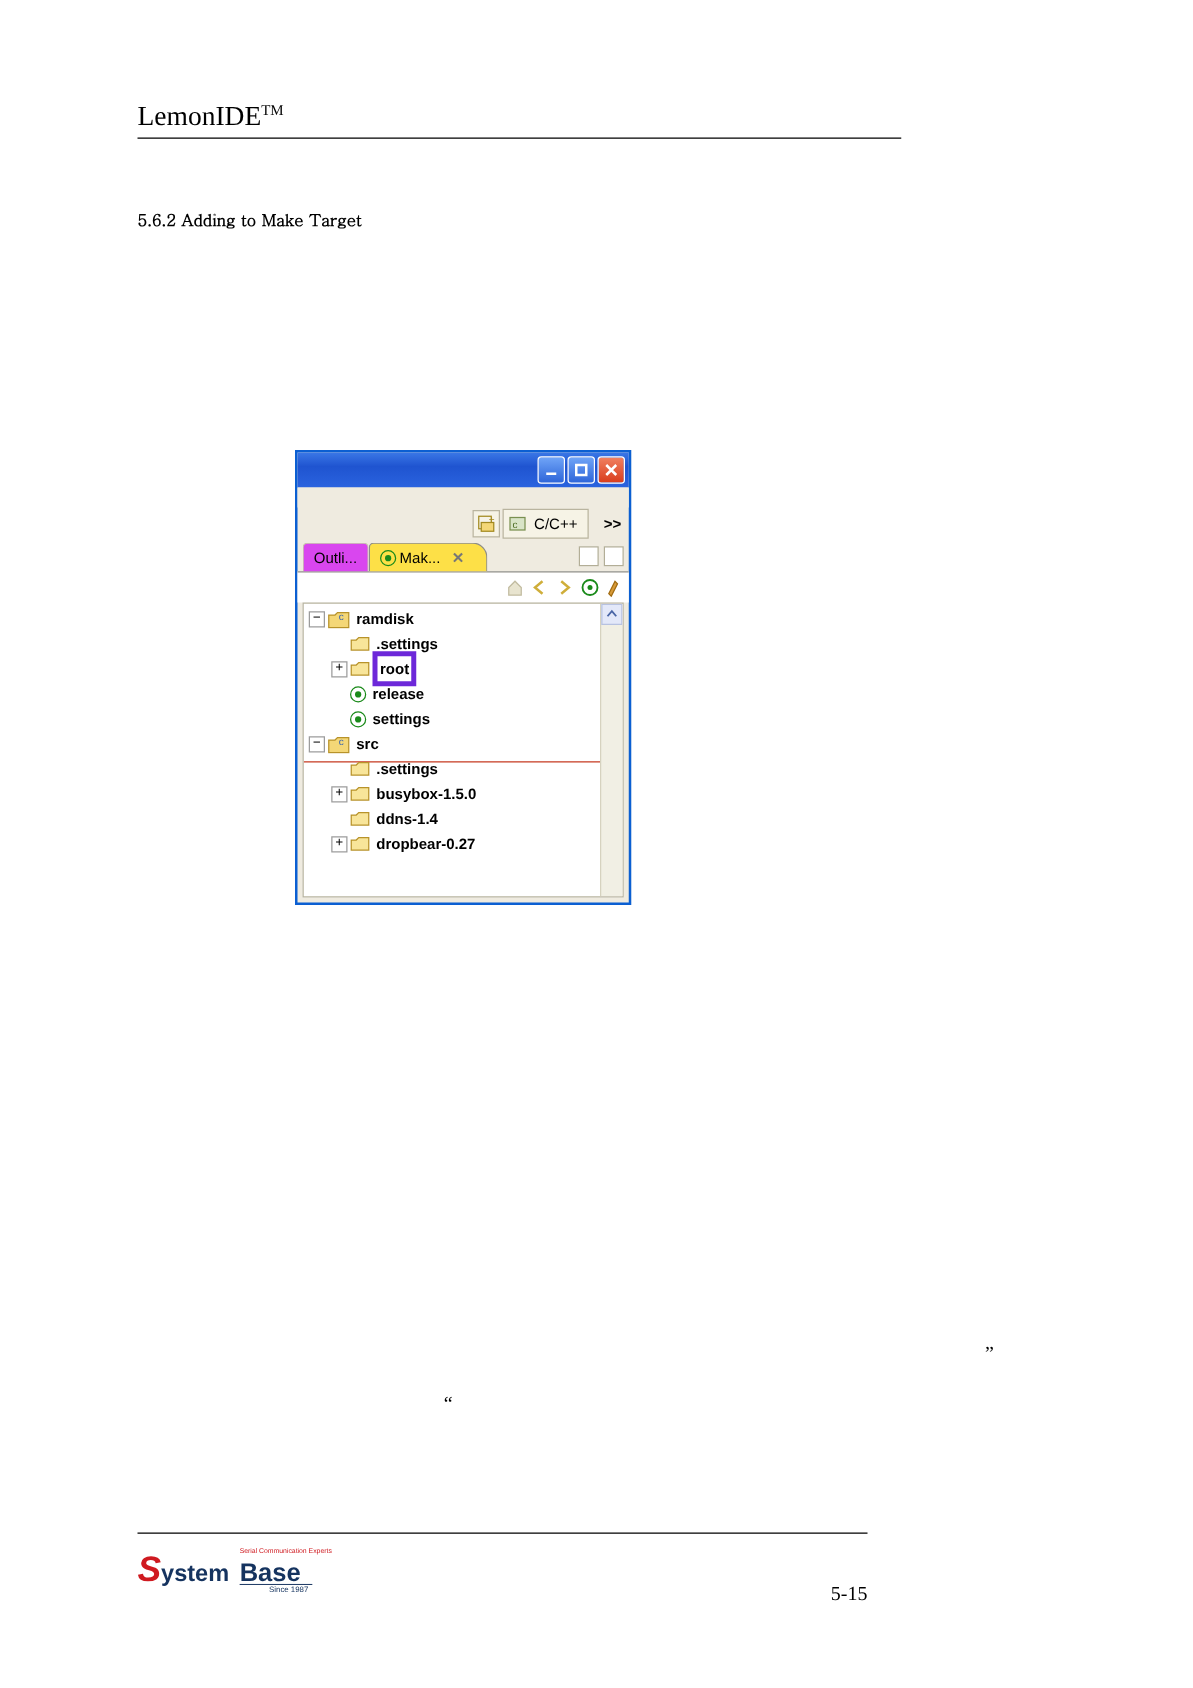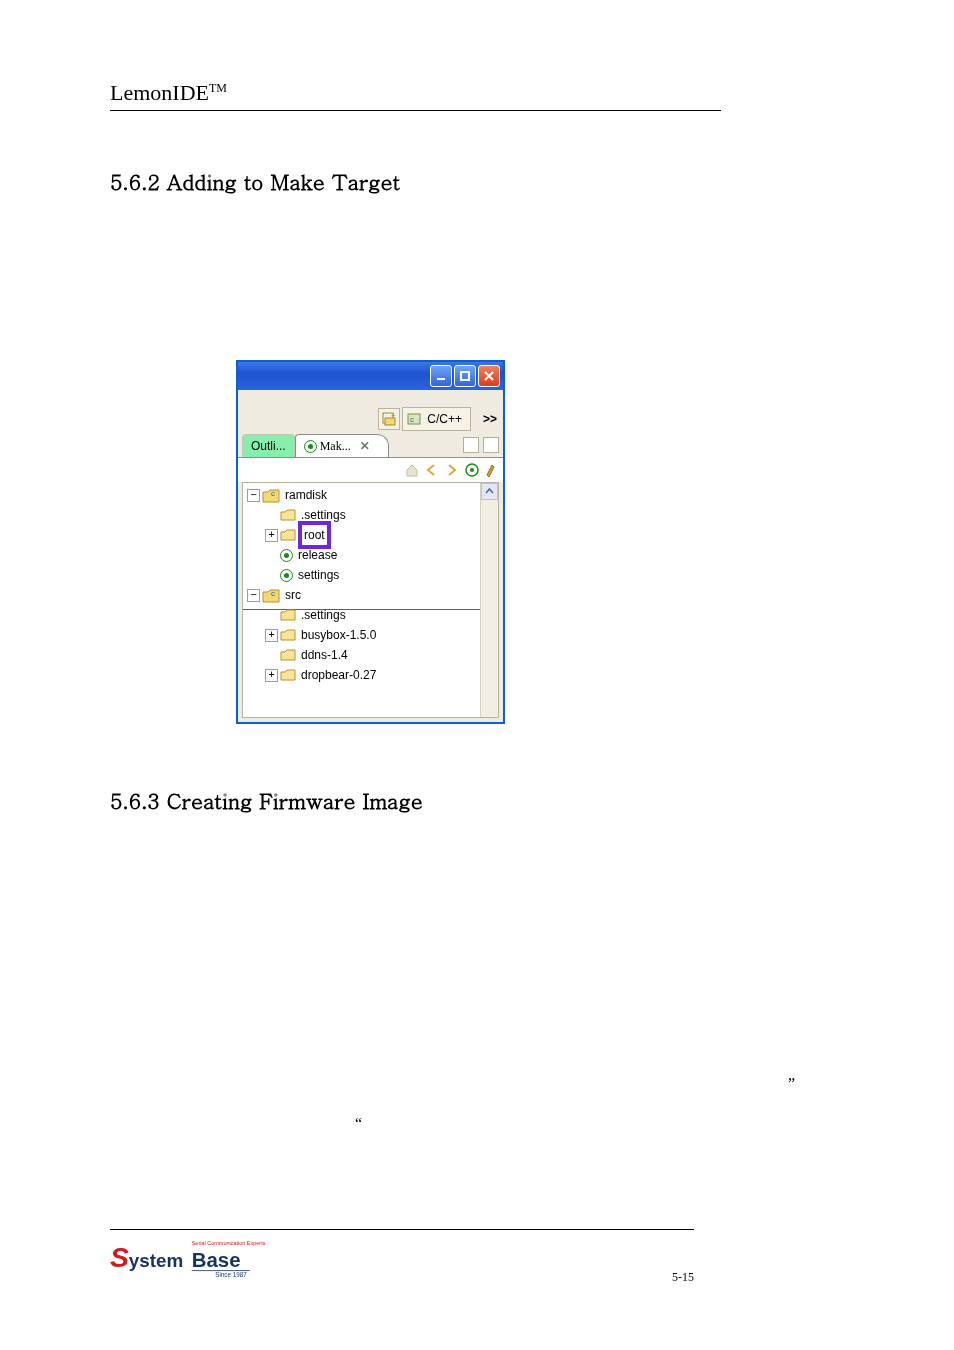--- a/index.html
+++ b/index.html
@@ -20,21 +20,21 @@
     align-items:baseline;
     border-bottom:1.5px solid #000;
     padding-bottom:4px;
   }
   .brand{
     font-size:22px;
     font-family:"Times New Roman", serif;
   }
   .brand sup{font-size:12px;}
   .section-heading{
-    font-size:21px;
+    font-size:13px;
     font-weight:bold;
     margin-top:55px;
     font-family:"Batang","Times New Roman",serif;
   }
   .section-heading.later{margin-top:40px;}
   
   .screenshot{
     position:absolute;
     left:236px;
     top:360px;
@@ -97,32 +97,31 @@
     padding-left:4px;
     position:relative;
   }
   .tab{
     height:22px;
     display:flex;align-items:center;gap:3px;
     padding:0 8px;
     position:relative;
   }
   .tab.inactive{
-    background:#86efac;
+    background:#d946ef;
     border:1px solid #c8c3ae;
     border-bottom:none;
     border-radius:4px 4px 0 0;
   }
   .tab.active{
-    background:#ffffff;
+    background:#fde047;
     border:1px solid #8f8e86;
     border-bottom:none;
     border-radius:4px 12px 0 0;
     padding-right:18px;
-    font-family:Liberation Serif, serif;
   }
   .tab .x{
     font-weight:bold;color:#777;margin-left:6px;
   }
   .tabs-right-icons{
     position:absolute;right:4px;top:3px;height:20px;
     display:flex;align-items:center;gap:4px;
   }
   .sm-ico{width:14px;height:14px;border:1px solid #b3ae97;background:#fff;}
   .view-toolbar{
@@ -165,33 +164,33 @@
   .folder-open{width:16px;height:13px;}
   .cfolder{width:18px;height:15px;}
   .target-ico{
     width:11px;height:11px;border:1px solid #1a8a1a;border-radius:50%;
     display:inline-flex;align-items:center;justify-content:center;
   }
   .target-ico::after{content:"";width:5px;height:5px;border-radius:50%;background:#1a8a1a;}
   .sel-box{
     border:4px solid #6d28d9;padding:0 2px;
   }
-  .tree-label{padding-left:3px;}
+  .tree-label{padding-left:3px;font-weight:bold;}
   .hr-red{
     position:absolute;left:0;right:18px;top:126px;
     border-top:1px solid #c63a20;
   }
   
   .footer{
     position:absolute;
     left:110px;right:95px;bottom:65px;
   }
   .footer-line{border-top:1px solid #000;margin-bottom:6px;}
   .footer-row{display:flex;justify-content:space-between;align-items:flex-start;}
-  .page-num{font-size:12px;padding-top:2px;margin-top:32px;}
+  .page-num{font-size:16px;padding-top:2px;margin-top:32px;}
   .logo{height:44px;}
   .quote{position:absolute;font-size:16px;color:#000;}
 </style>
 </head>
 <body>
 
 <div class="page">
 
   <div class="header-row">
     <span class="brand">
@@ -369,21 +368,20 @@
           <span class="exp">+</span>
           <svg class="folder-open">
               <path d="M1 3 H5 L7 1 H15 V11 H1 Z" fill="#f8e59a" stroke="#b8932a"></path>
             </svg>
           <span class="tree-label">dropbear-0.27</span>
         </div>
       </div>
     </div>
   </div>
 
-  <div style="position:absolute;left:110px;top:745px;" class="section-heading later">5.6.3 Creating Firmware Image</div>
 
 
   <span class="quote" style="left:355px;top:1115px;">“</span>
   <span class="quote" style="left:788px;top:1075px;">”</span>
 
   <div class="footer">
     <div class="footer-line"></div>
     <div class="footer-row">
       <svg class="logo" viewBox="0 0 240 56">
         <text x="0" y="40" font-family="Arial" font-size="36" font-style="italic" font-weight="bold" fill="#cf1a20">S</text>

